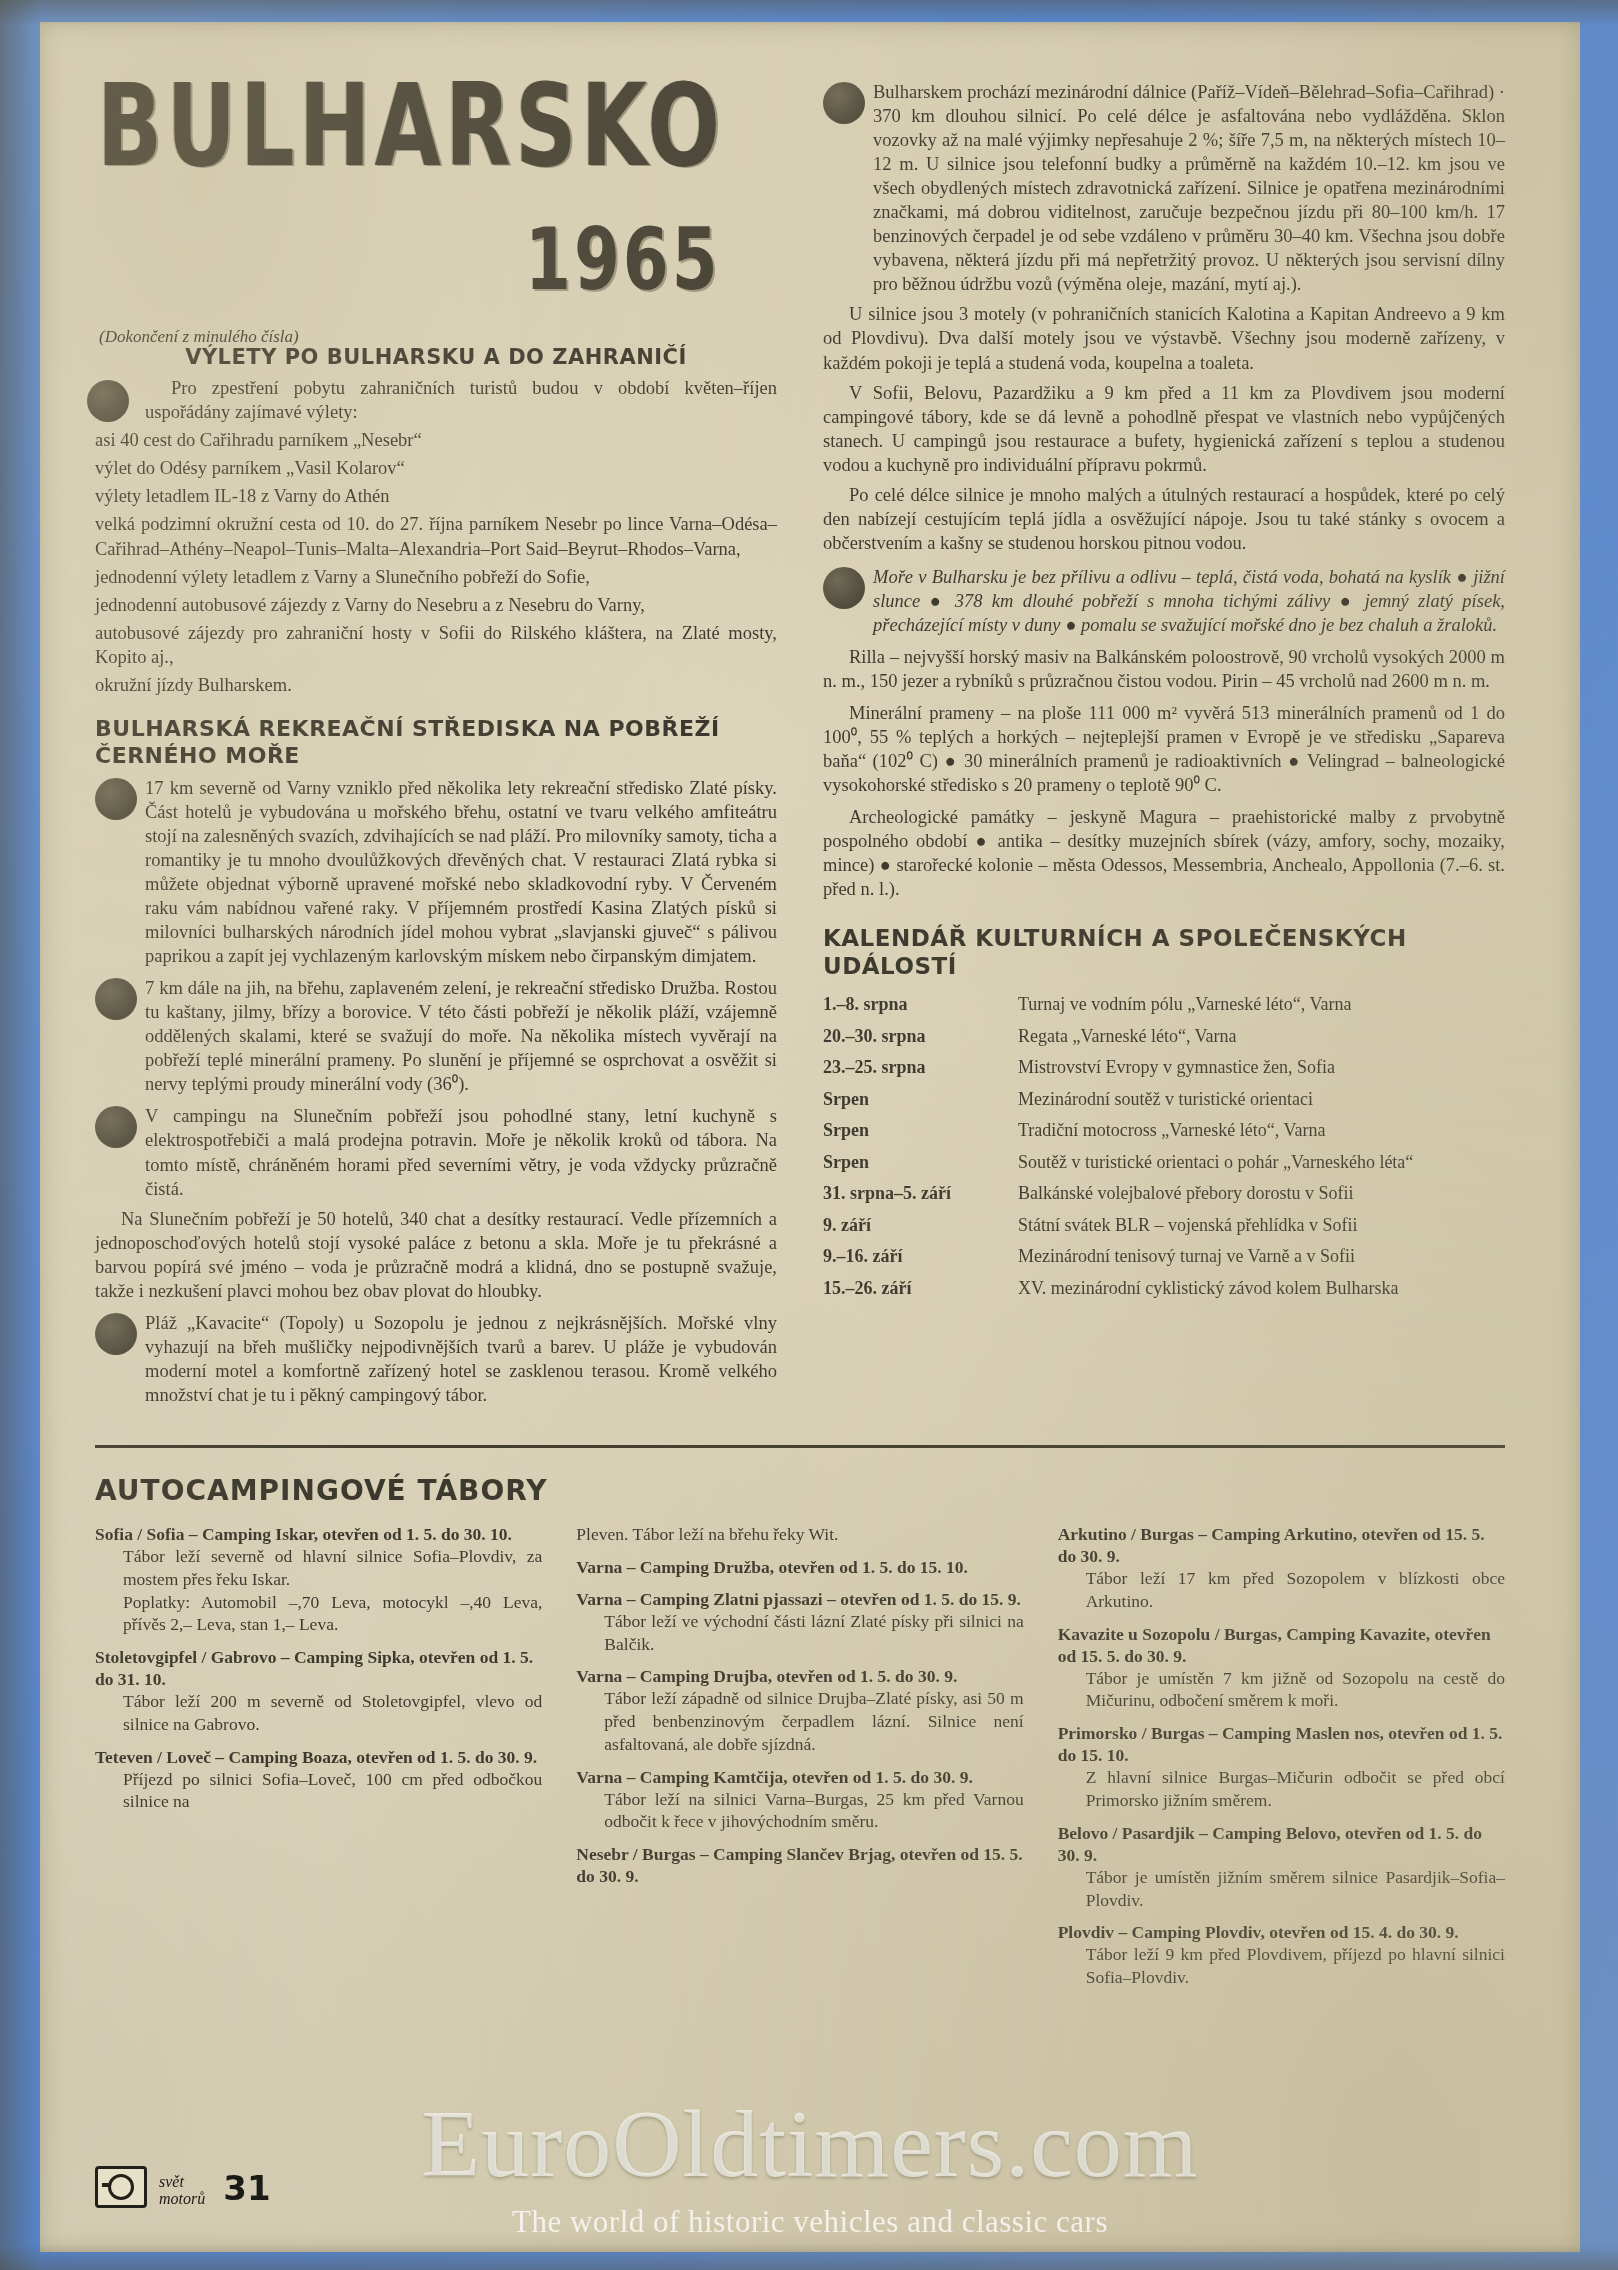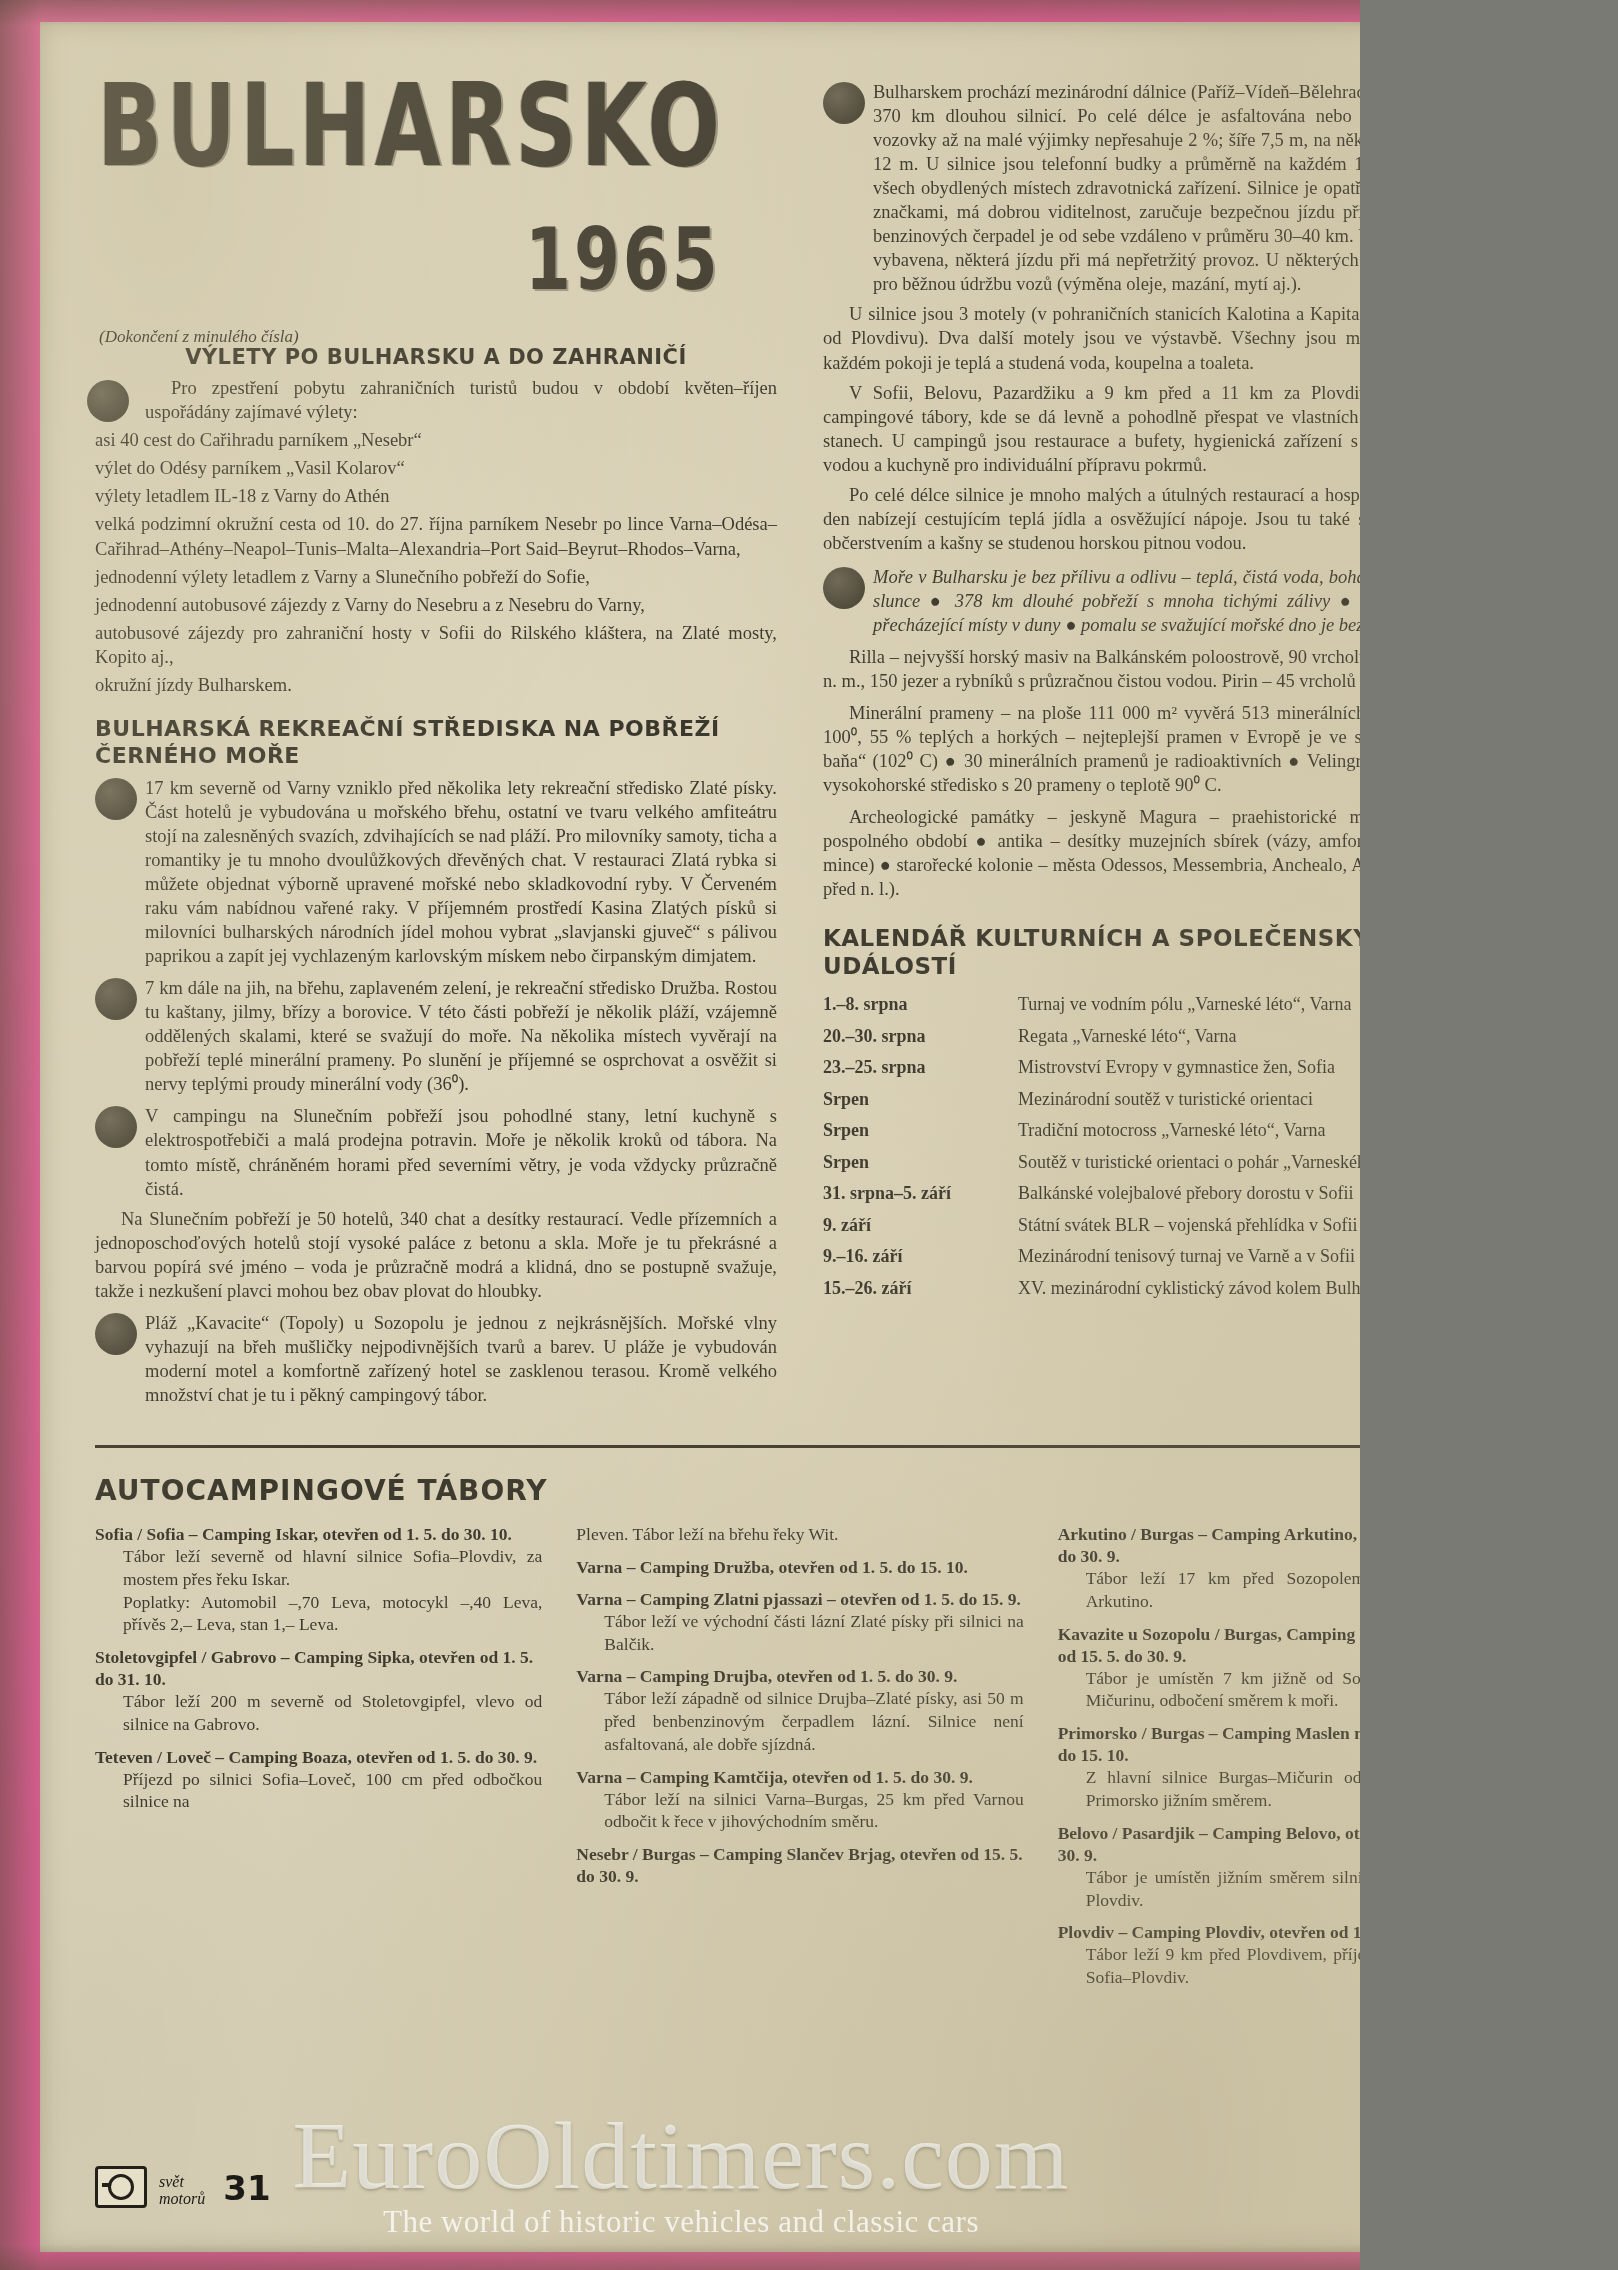--- a/index.html
+++ b/index.html
@@ -2,23 +2,23 @@
 <html lang="cs"><head>
 <meta charset="utf-8">
 <style>
   html, body {
     margin: 0;
     padding: 0;
     background: #7a7a74;
   }
   .page {
     position: relative;
-    width: 1360px;
+    width: 1618px;
     height: 2270px;
-    background: #ec4899;
+    background: #3b82f6;
     overflow: hidden;
     font-family: "Liberation Serif", serif;
     color: #1b1a16;
   }
   
   .page:before {
     content: "";
     position: absolute;
     inset: 0;
     background:
@@ -214,20 +214,21 @@
     font-size: 96px;
     color: rgba(255,255,255,.62);
     letter-spacing: 1px;
     text-shadow: 0 2px 3px rgba(90,85,60,.35);
     line-height: 1;
   }
   .wm-sub {
     font-family: "Liberation Serif", serif;
     font-size: 31px;
     color: rgba(255,255,255,.75);
+    margin-top: 12px;
     letter-spacing: .5px;
   }
   .edge-left {
     position:absolute; left:0; top:0; width:42px; height:100%;
     background: linear-gradient(90deg, rgba(80,72,50,.45), rgba(120,112,85,0));
     z-index: 5; pointer-events:none;
   }
   .edge-top {
     position:absolute; left:0; top:0; height:26px; width:100%;
     background: linear-gradient(180deg, rgba(80,72,50,.42), rgba(120,112,85,0));

